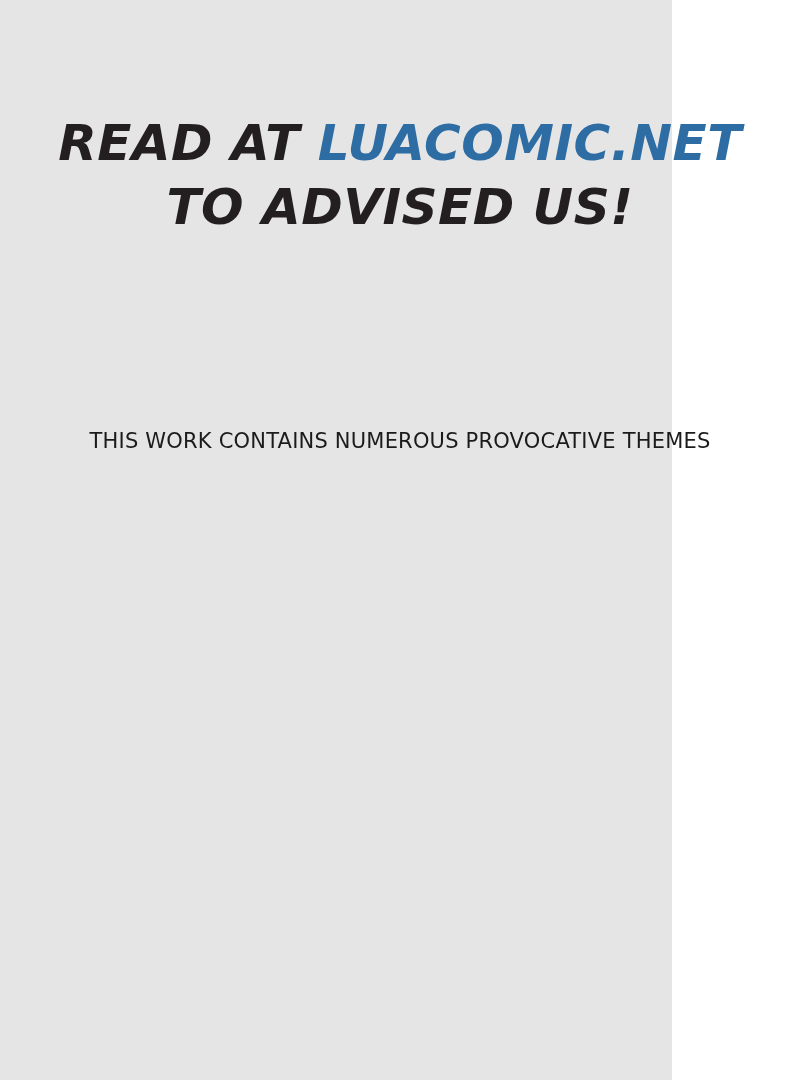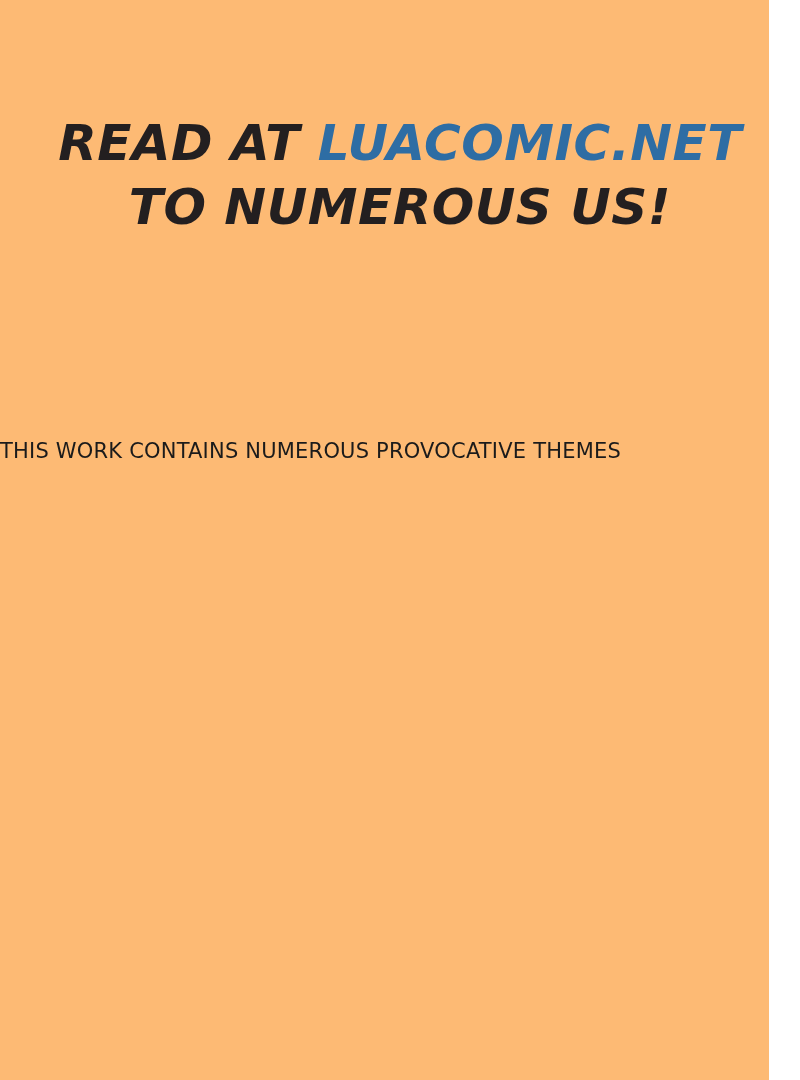--- a/index.html
+++ b/index.html
@@ -10,23 +10,23 @@
   body {
     width: 800px;
     height: 1080px;
     font-family: "Liberation Sans", sans-serif;
     color: #231f20;
     overflow: hidden;
   }
 
   .page {
     position: relative;
-    width: 769px;
+    width: 672px;
     height: 1080px;
-    background: #fdba74;
+    background: #e5e5e5;
   }
 
   .headline-block {
     position: absolute;
     top: 118px;
     left: 0;
     width: 800px;
     text-align: center;
   }
 
@@ -51,42 +51,43 @@
   .hl-dark {
     color: #231f20;
   }
 
   .hl-accent {
     color: #2e6da4;
   }
 
   .notice-block {
     position: absolute;
-    top: 436px;
+    top: 426px;
     left: 0;
     width: 800px;
+    text-align: center;
   }
 
   .notice-line {
     font-family: "DejaVu Sans", sans-serif;
     font-weight: 400;
     font-size: 21px;
     letter-spacing: 0.2px;
     line-height: 1.45;
     color: #1b1b1b;
     white-space: nowrap;
   }
 </style>
 </head>
 <body>
 
 <div class="page">
 
   <div class="headline-block">
     <div class="headline-line headline-line-1"><span class="hl-dark">READ AT </span><span class="hl-accent">LUACOMIC.NET</span></div>
-    <div class="headline-line headline-line-2 hl-dark">TO NUMEROUS US!</div>
+    <div class="headline-line headline-line-2 hl-dark">TO ADVISED US!</div>
   </div>
 
   <div class="notice-block">
     <div class="notice-line">THIS WORK CONTAINS NUMEROUS PROVOCATIVE THEMES</div>
   </div>
 
 </div>
 
 </body></html>

